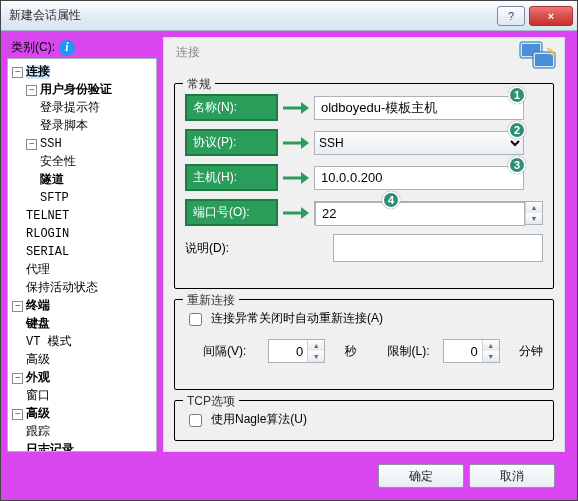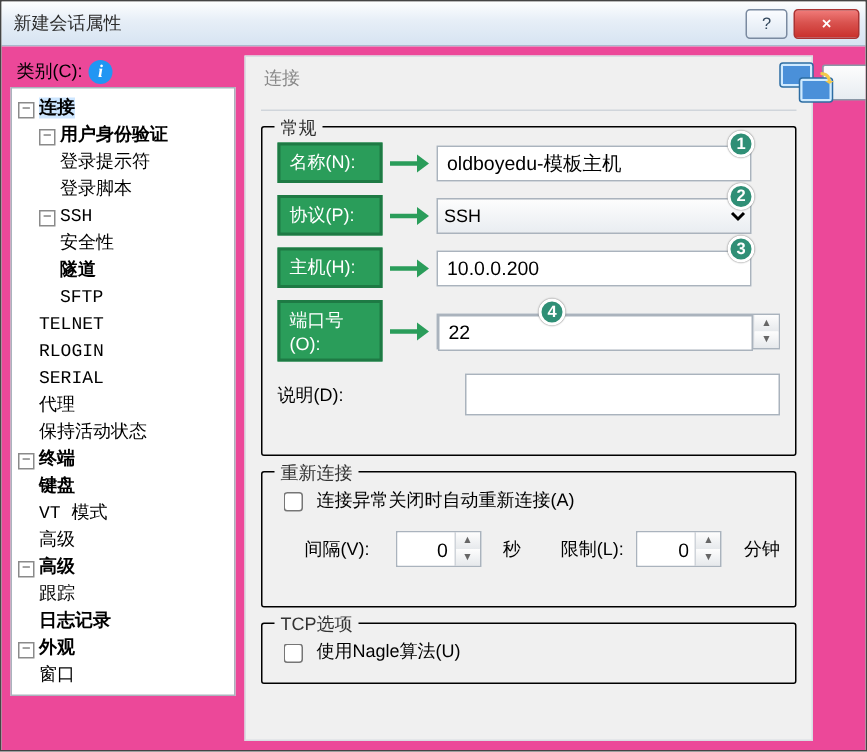--- a/index.html
+++ b/index.html
@@ -37,23 +37,24 @@
     width: 44px;
     background: linear-gradient(#f07a78,#d9534f 45%,#c9302c);
     border-color: #a33;
     color: #fff;
     font-weight: bold;
   }
   
   .client {
     display: flex;
     height: calc(100% - 30px);
-    background: #ec4899;
+    background: #d946ef;
     padding: 6px 12px 6px 6px;
     gap: 6px;
+    flex-direction: column;
   }
   .upper { display:flex; flex:1; gap:6px; min-height:0; }
   .cat-label { margin: 2px 0 2px 4px; font-size:12px; display:flex; align-items:center; gap:4px;}
   .info-icon {
     width:16px; height:16px; border-radius:50%; background:#2196f3;
     color:#fff; font-weight:bold; font-family:Georgia,serif;
     display:flex; align-items:center; justify-content:center;
     font-size:12px; font-style:italic;
   }
   .tree {
@@ -90,21 +91,21 @@
     position:relative;
     background:#f0f0f0;
   }
   .group .legend {
     position:absolute; top:-8px; left:8px; background:#f0f0f0;
     padding:0 4px; font-size:12px; color:#333;
   }
   .row { display:flex; align-items:center; margin-bottom:8px; }
   .row:last-child { margin-bottom:16px;justify-content:space-between;}
   .lbl {
-    width:70px; text-align:left;
+    width:93px; text-align:left;
     background:#2a9d5a; border:2px solid #1e7a44;
     color:#fff; font-size:12px; padding:3px 6px; margin-right:4px;
     position:relative;
   }
   .lbl.plain { background:none; border:none; color:#000; padding:3px 0;}
   .arrow {
     width:28px; display:flex; align-items:center; justify-content:center;
     margin-right:4px;
   }
   .arrow svg { display:block; }
@@ -186,29 +187,29 @@
               <li><span>保持活动状态</span></li>
             </ul>
           </li>
           <li><span class="toggle">−</span><span class="bold">终端</span>
             <ul>
               <li><span class="bold">键盘</span></li>
               <li><span>VT 模式</span></li>
               <li><span>高级</span></li>
             </ul>
           </li>
+          <li><span class="toggle">−</span><span class="bold">外观</span>
+            <ul>
+              <li><span>窗口</span></li>
+            </ul>
+          </li>
           <li><span class="toggle">−</span><span class="bold">高级</span>
             <ul>
               <li><span>跟踪</span></li>
               <li><span class="bold">日志记录</span></li>
-            </ul>
-          </li>
-          <li><span class="toggle">−</span><span class="bold">外观</span>
-            <ul>
-              <li><span>窗口</span></li>
             </ul>
           </li>
 
         </ul>
       </div>
     </div>
 
     <div class="right">
       <div class="sect-title">连接</div>
       <div class="sep"></div>

